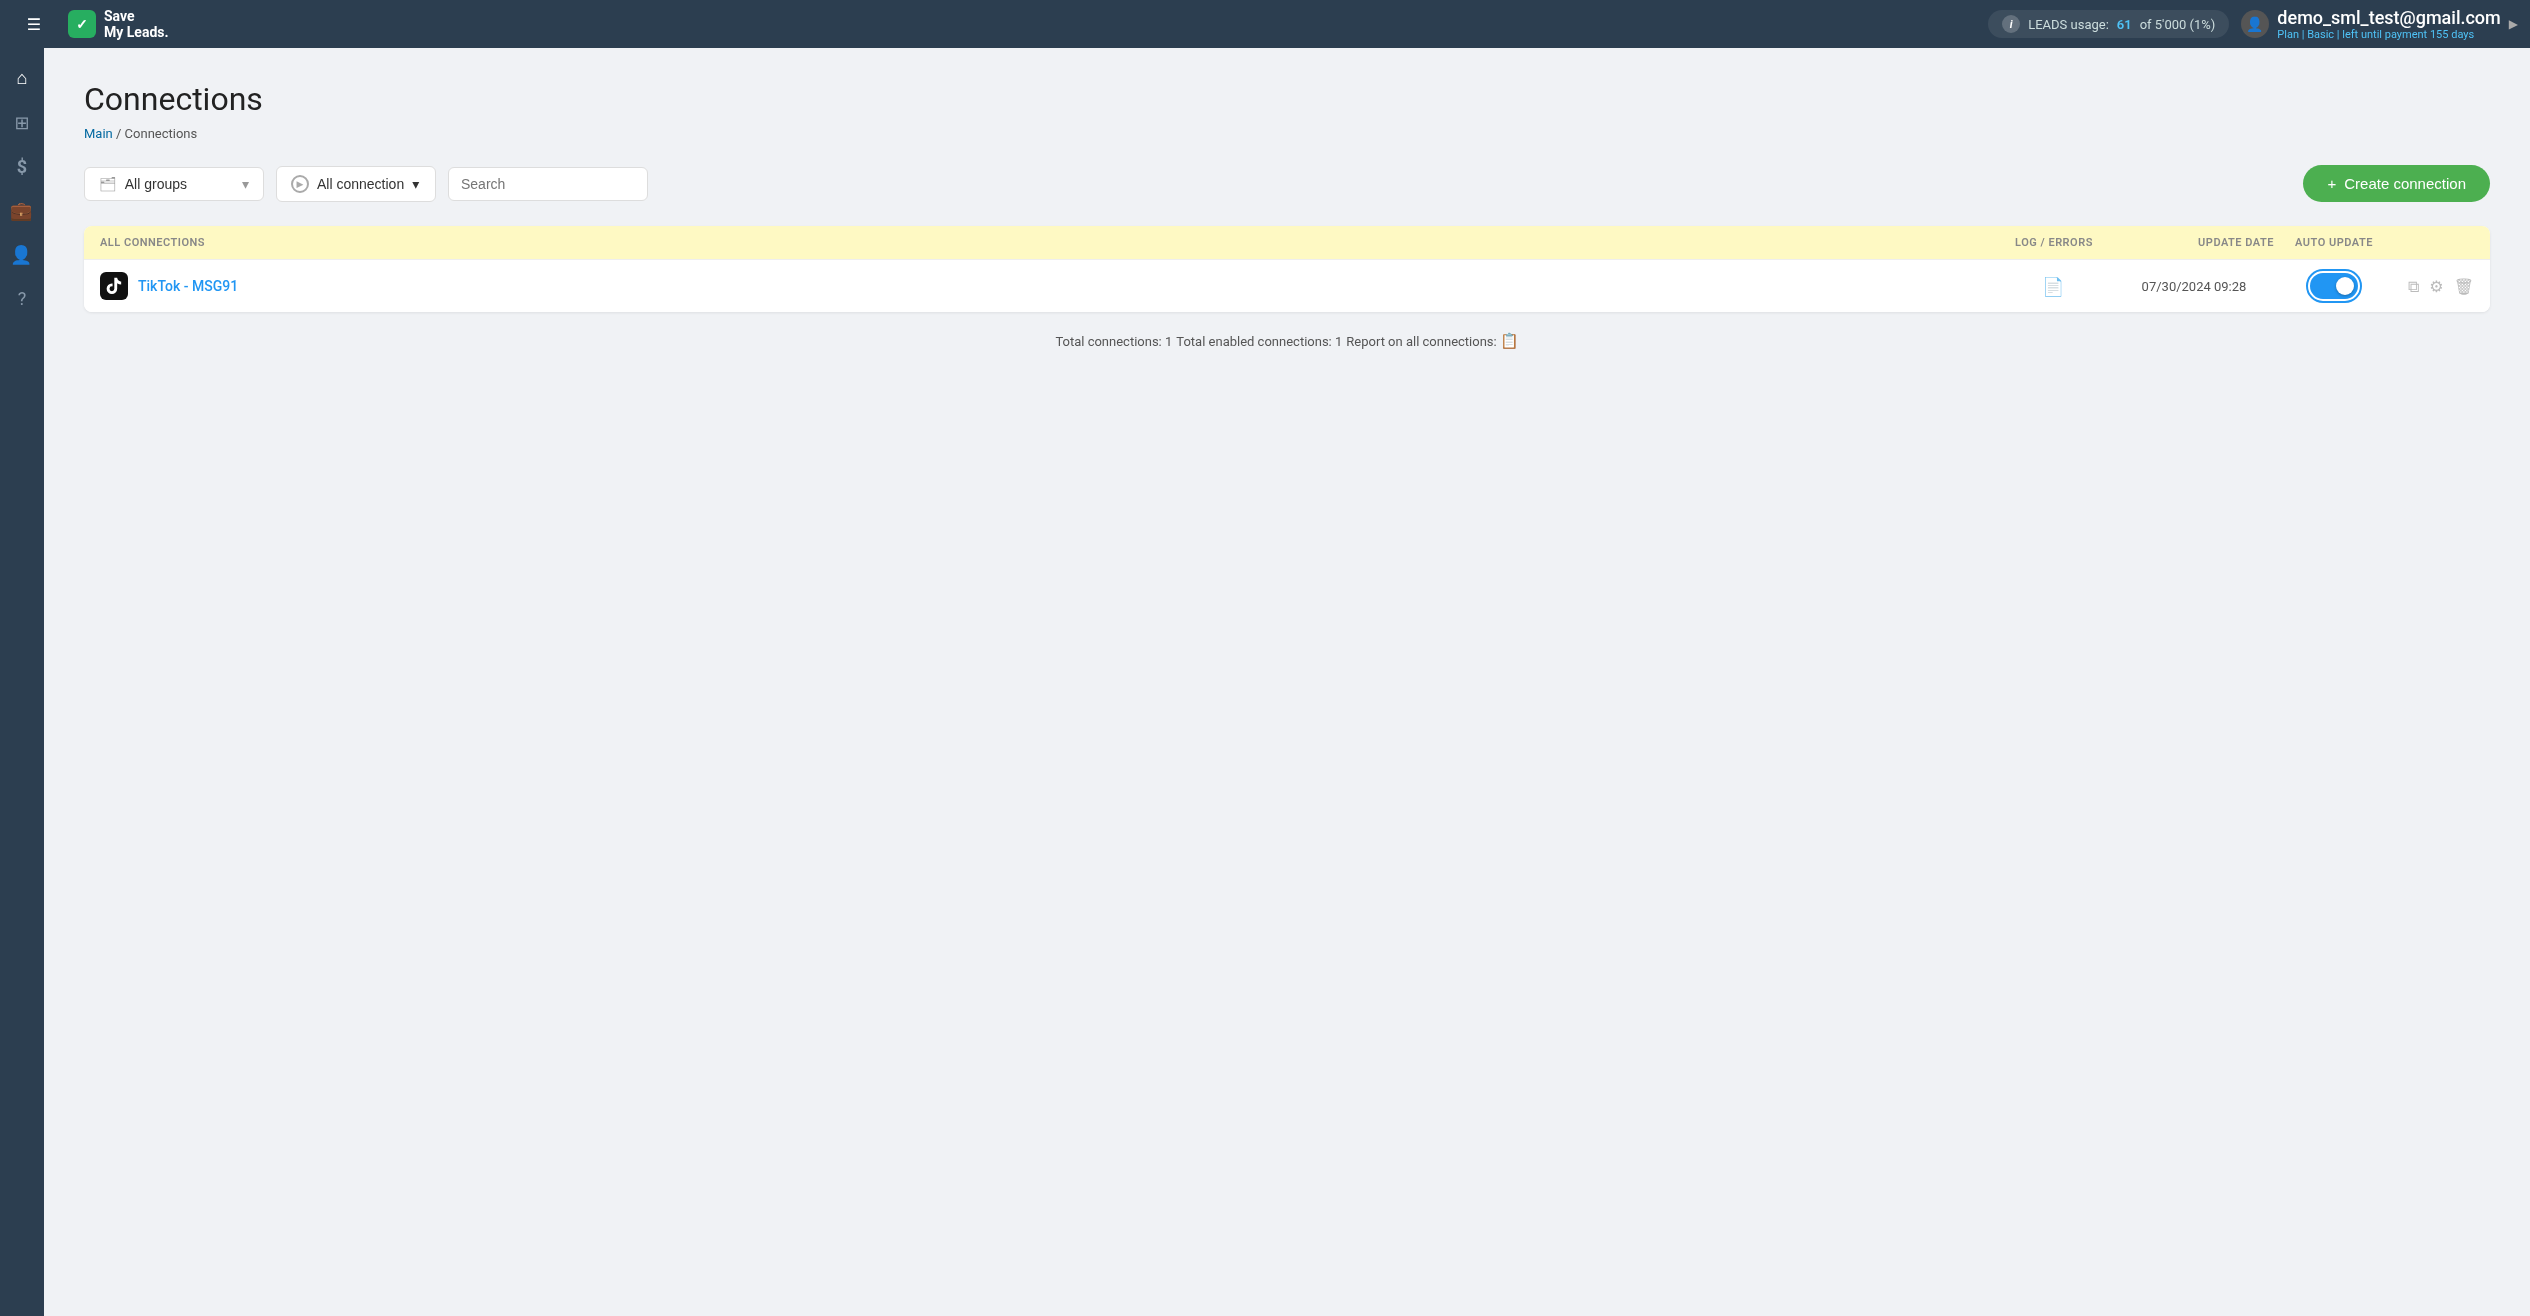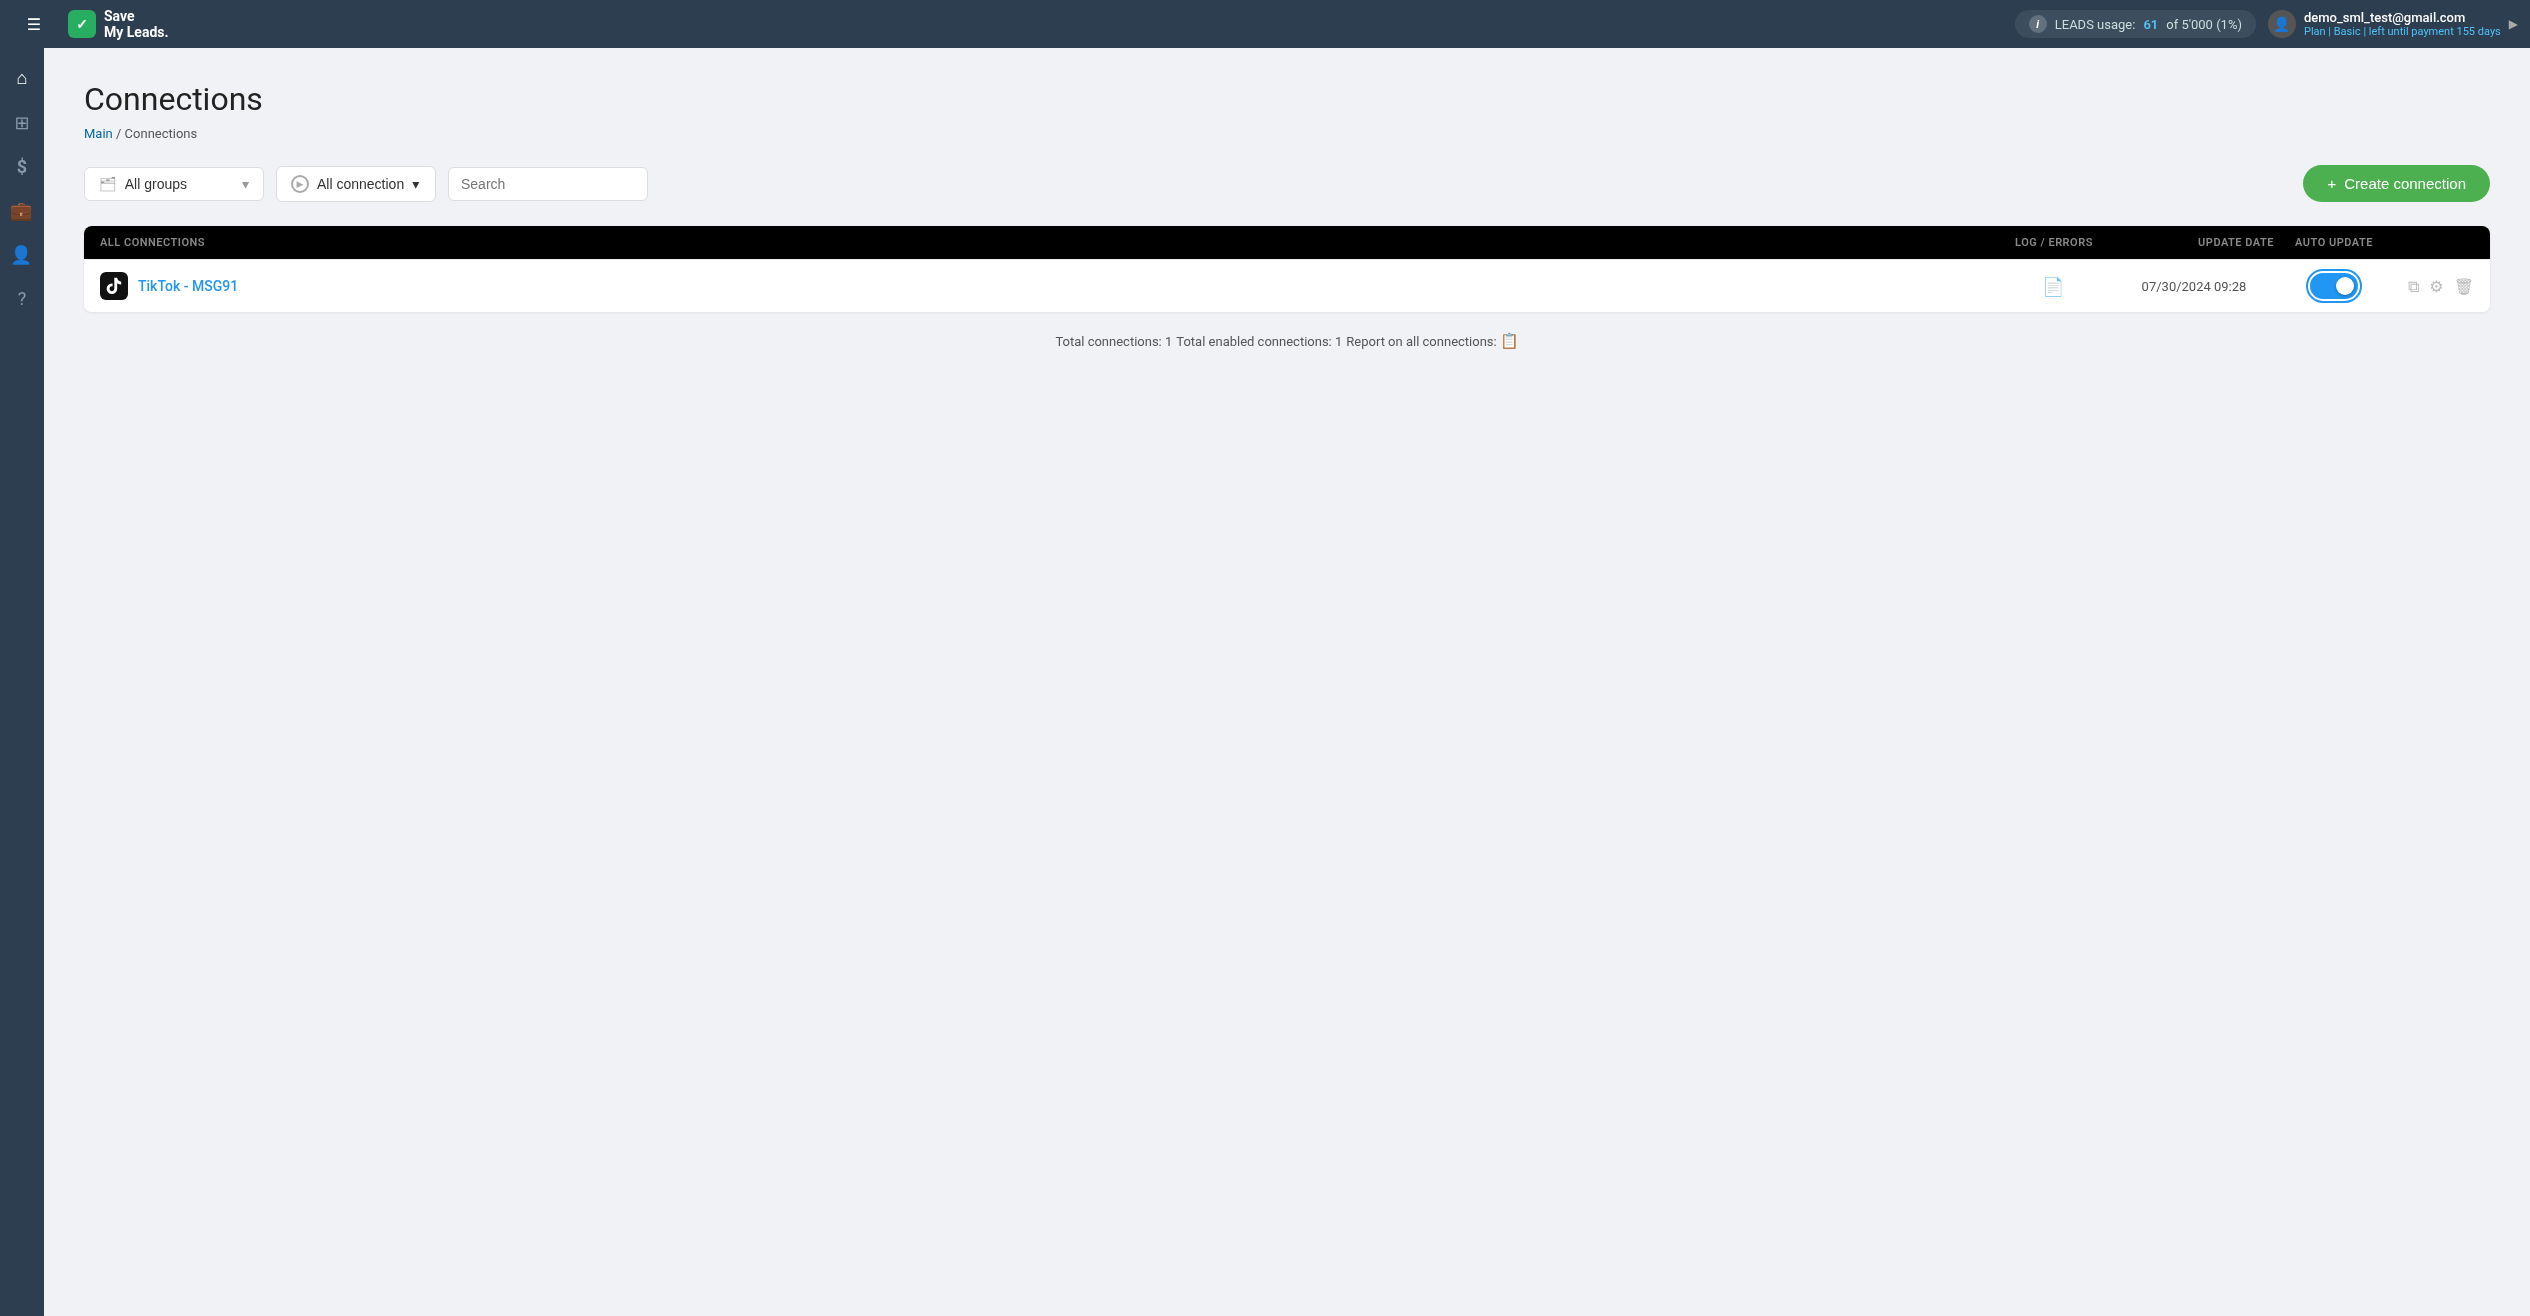--- a/index.html
+++ b/index.html
@@ -67,21 +67,21 @@
       font-size: 13px;
     }
     .user-avatar {
       width: 28px; height: 28px;
       background: #555;
       border-radius: 50%;
       display: flex; align-items: center; justify-content: center;
       font-size: 14px;
     }
     .user-info { display: flex; flex-direction: column; }
-    .user-email { font-size: 13px; font-weight: 500; color: #fff; }
+    .user-email { font-size: 18px; font-weight: 500; color: #fff; }
     .user-plan { font-size: 11px; color: #aab; }
     .user-plan span { color: #4fc3f7; }
     .topnav-arrow { color: #aaa; font-size: 12px; }
 
     
     .app-wrapper {
       display: flex;
       width: 100%;
       padding-top: 48px;
     }
@@ -204,21 +204,21 @@
     .connections-table {
       background: #fff;
       border-radius: 8px;
       overflow: hidden;
       box-shadow: 0 1px 3px rgba(0,0,0,0.08);
     }
     .table-header {
       display: flex;
       align-items: center;
       padding: 10px 16px;
-      background: #000000;
+      background: #fef9c3;
       border-bottom: 1px solid #eee;
       font-size: 11px;
       font-weight: 600;
       color: #888;
       text-transform: uppercase;
       letter-spacing: 0.5px;
     }
     .col-name { flex: 1; }
     .col-log { width: 120px; text-align: center; }
     .col-update { width: 160px; text-align: right; }

